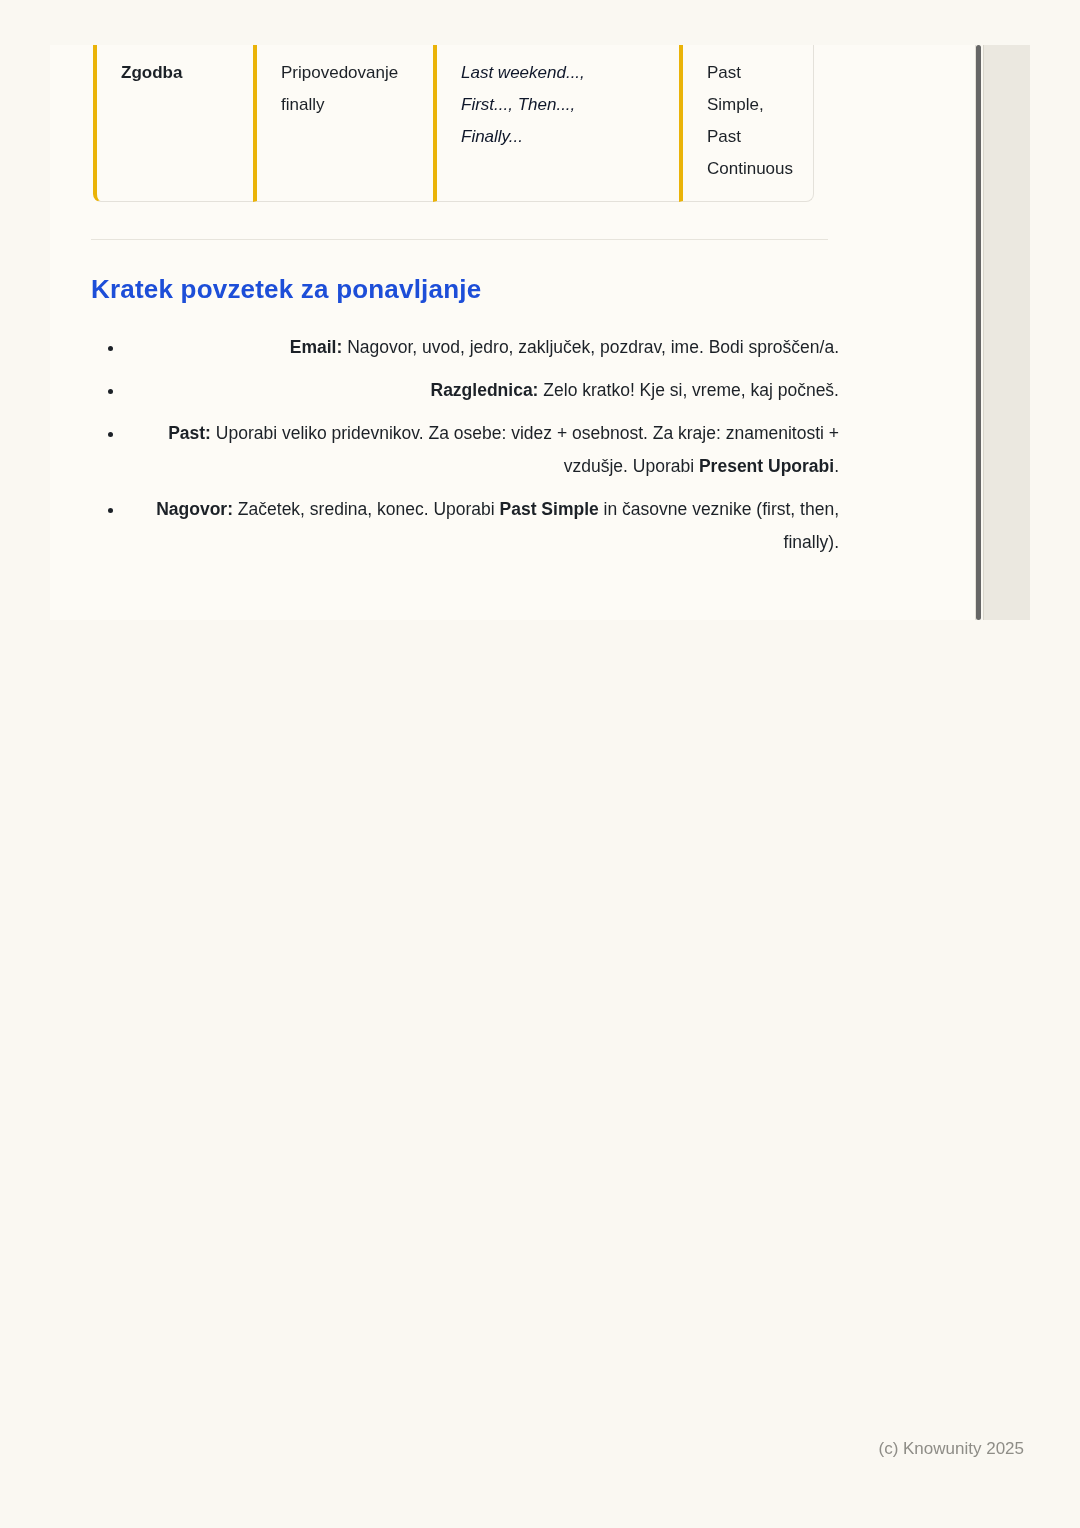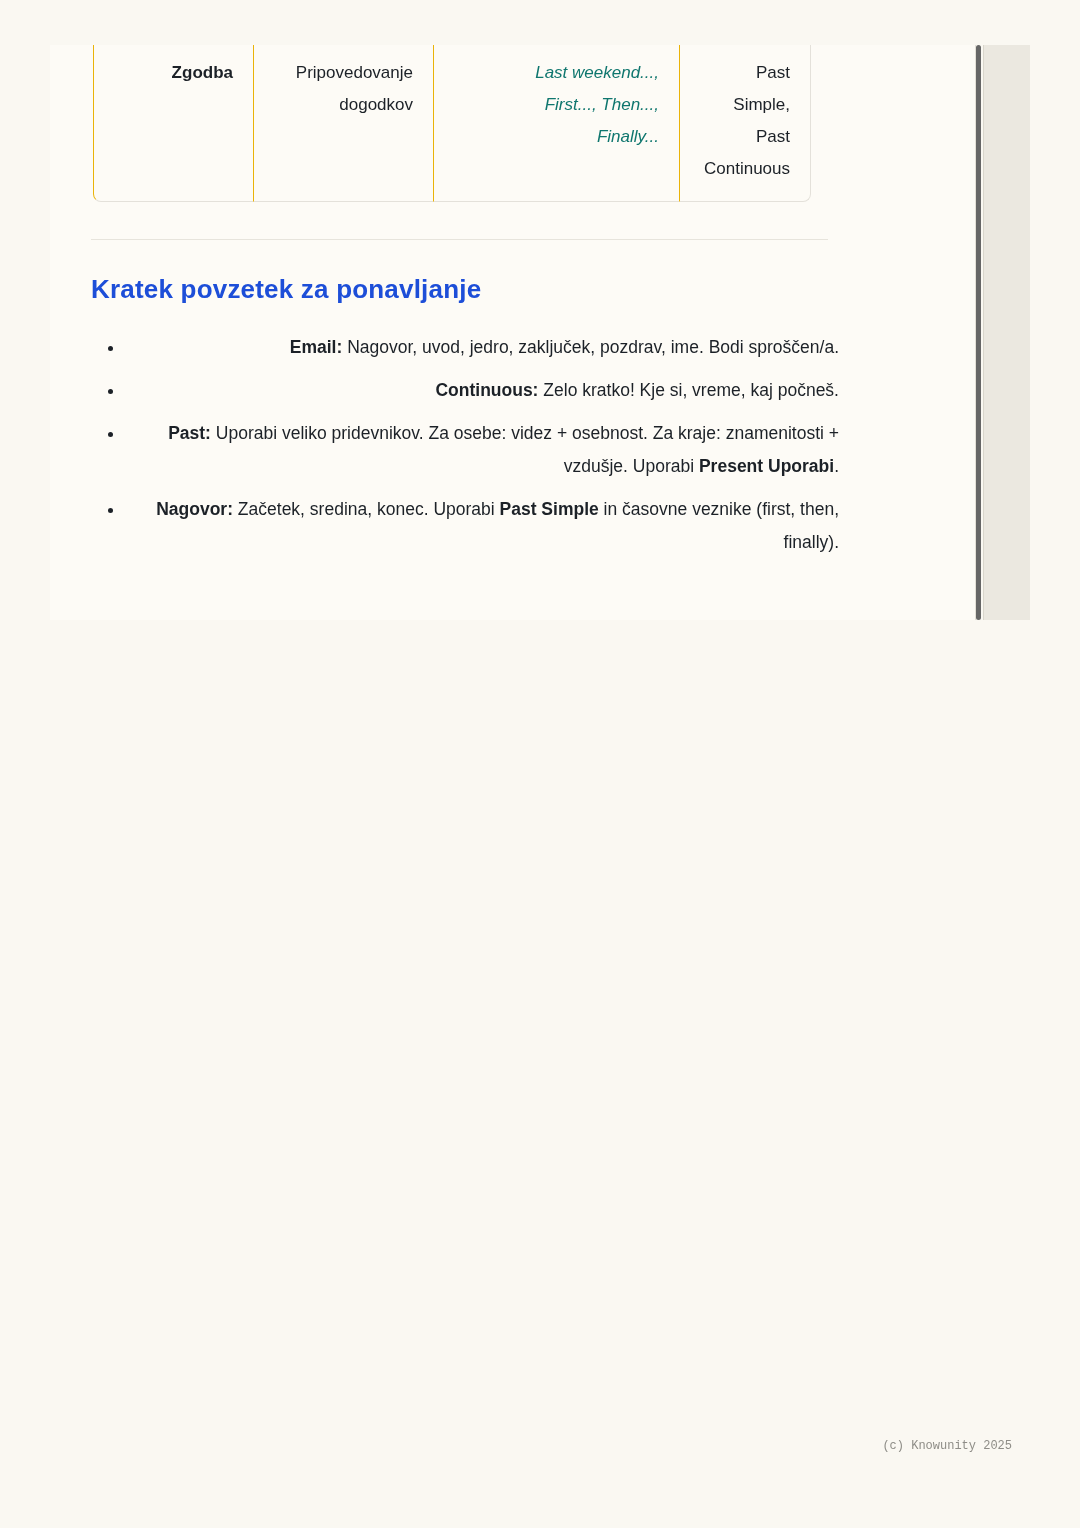--- a/index.html
+++ b/index.html
@@ -23,31 +23,30 @@
     position: absolute;
     left: 93px; top: 45px;
     border-collapse: separate;
     border-spacing: 0;
     font-size: 17px;
     line-height: 32px;
   }
   .wtable td {
     vertical-align: top;
     padding: 12px 20px 16px 24px;
-    border-left: 1px solid #eab308;
+    border-left: 4px solid #eab308;
     border-bottom: 1px solid #e4e1da;
     white-space: pre-line;
-    text-align: right;
   }
   .wtable td:last-child { border-right: 1px solid #e4e1da; }
   .wtable td:first-child { border-bottom-left-radius: 8px; }
   .wtable td:last-child  { border-bottom-right-radius: 8px; }
   .col-type    { width: 160px; font-weight: 700; }
   .col-purpose { width: 180px; }
-  .col-phrases { width: 246px; font-style: italic; color: #0f766e; margin-left: 20px; }
+  .col-phrases { width: 246px; font-style: italic; color: #0f172a; margin-left: 20px; }
   .col-tenses  { width: 121px; }
 
   .divider {
     position: absolute;
     left: 91px; top: 239px;
     width: 737px; height: 1px;
     background: #e7e4dc;
     border: none;
   }
   .heading {
@@ -82,55 +81,54 @@
   .scroll-thumb {
     position: absolute;
     left: 976px; top: 45px;
     width: 5px; height: 575px;
     background: #666666;
     border-radius: 3px;
   }
 
   .copyright {
     position: absolute;
-    right: 68px; top: 1439px;
-    font-size: 12px;
+    right: 56px; top: 1439px;
+    font-size: 17px;
     color: #8e8d87;
-    font-family: Liberation Mono, monospace;
   }
 </style>
 </head>
 <body>
 
 <div class="card"></div>
 
 <table class="wtable">
   <tbody>
       <tr>
     <td class="col-type">Zgodba</td>
     <td class="col-purpose">Pripovedovanje
-dogodkov</td>
+finally</td>
     <td class="col-phrases">Last weekend...,
 First..., Then...,
 Finally...</td>
     <td class="col-tenses">Past
 Simple,
 Past
 Continuous</td>
   </tr>
 </tbody>
   </table>
 
 <hr class="divider">
 
 <h2 class="heading">Kratek povzetek za ponavljanje</h2>
 
 <ul class="summary-list" id="summary-list">
     <li><span class="bold">Email:</span><span> Nagovor, uvod, jedro, zaključek, pozdrav, ime. Bodi sproščen/a.</span></li>
-    <li><span class="bold">Continuous:</span><span> Zelo kratko! Kje si, vreme, kaj počneš.</span></li>
+    <li><span class="bold">Razglednica:</span><span> Zelo kratko! Kje si, vreme, kaj počneš.</span></li>
     <li><span class="bold">Past:</span><span> Uporabi veliko pridevnikov. Za osebe: videz + osebnost. Za kraje: znamenitosti + vzdušje. Uporabi </span><span class="bold">Present Uporabi</span><span>.</span></li>
     <li><span class="bold">Nagovor:</span><span> Začetek, sredina, konec. Uporabi </span><span class="bold">Past Simple</span><span> in časovne veznike (first, then, finally).</span></li>
   </ul>
 
 <div class="scroll-thumb"></div>
 <div class="scroll-track"></div>
 
 <div class="copyright">(c) Knowunity 2025</div>
 
 </body></html>

